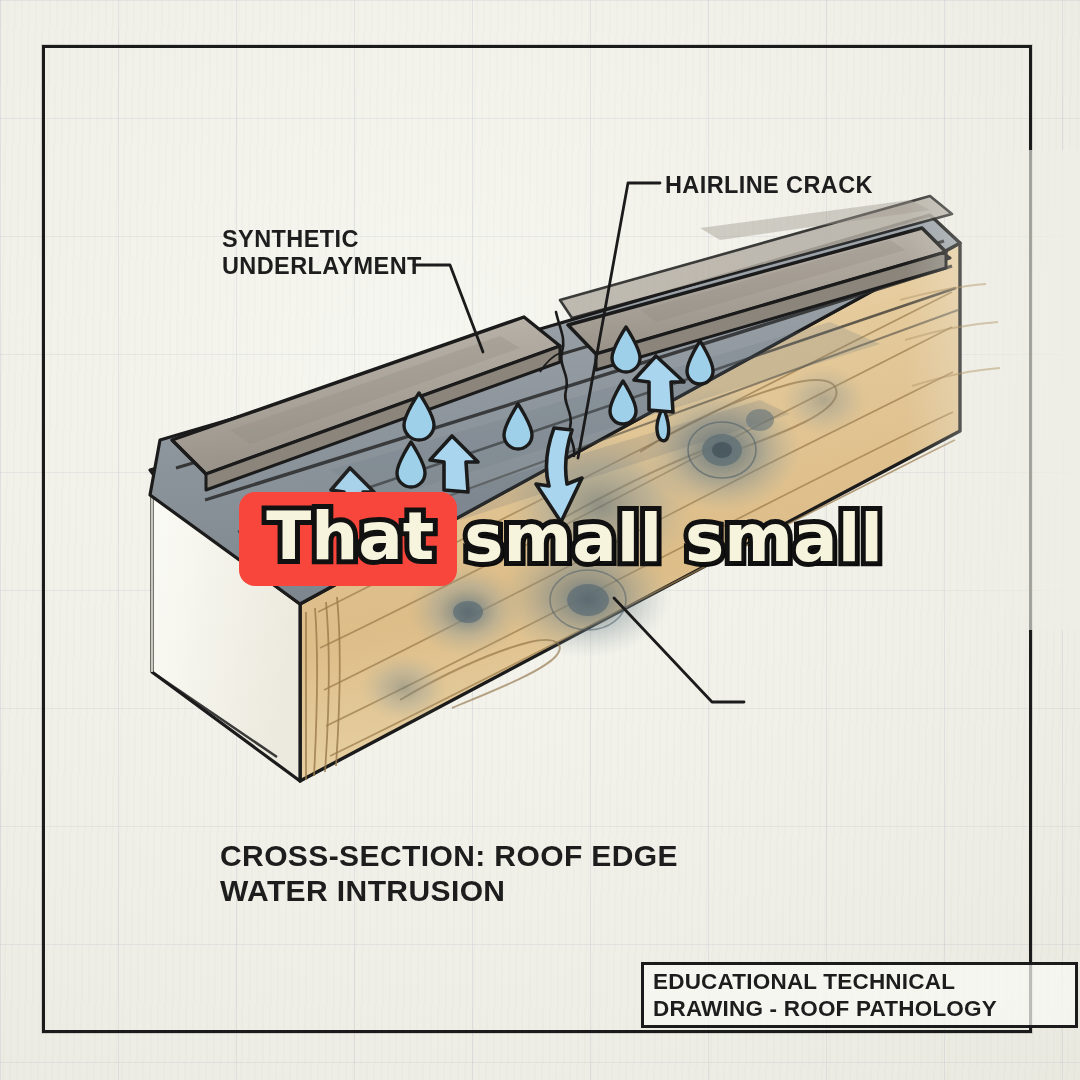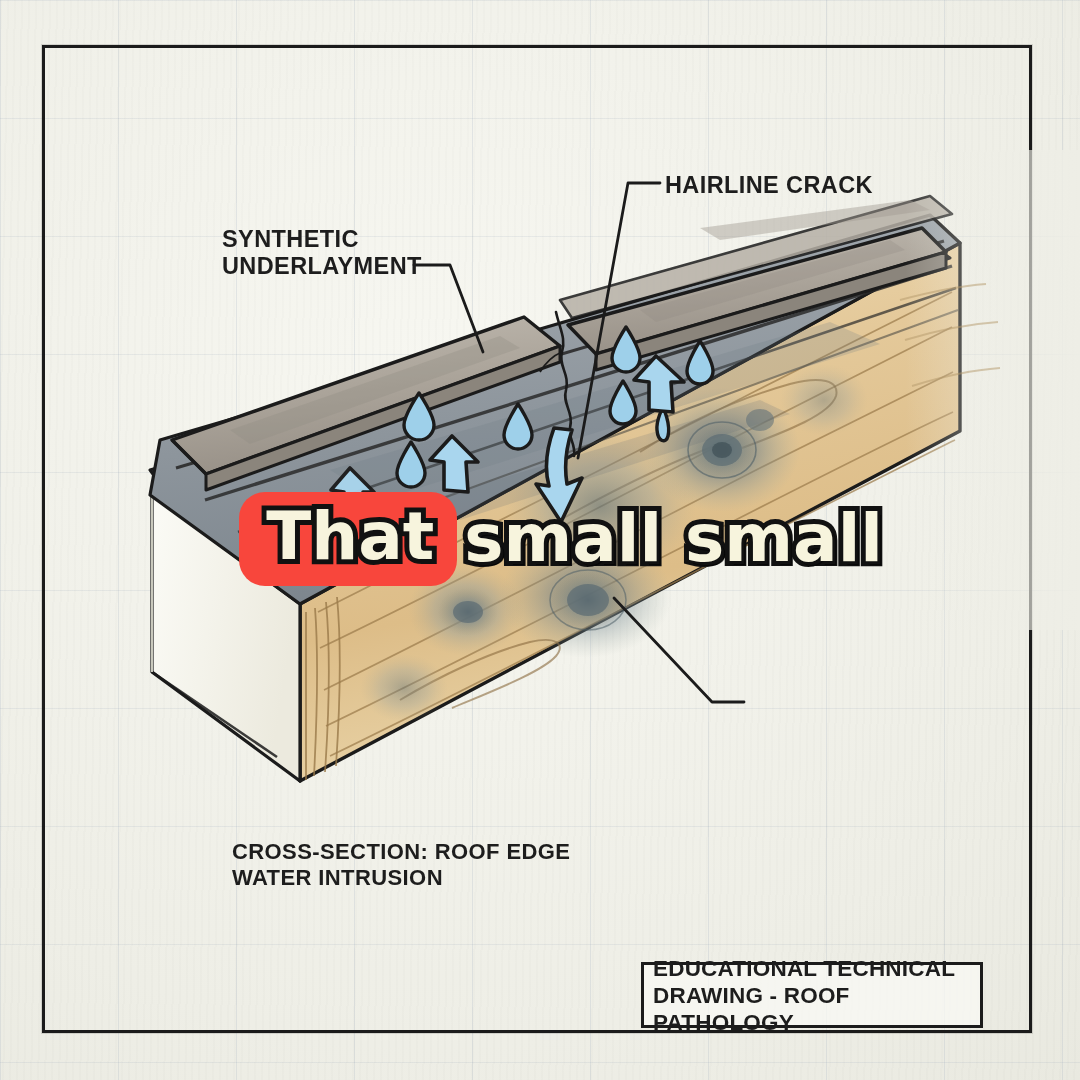--- a/index.html
+++ b/index.html
@@ -43,25 +43,25 @@
     font-family:"Liberation Sans", sans-serif;
     font-weight:700;
     color:#1d1d1d;
     letter-spacing:.4px;
     line-height:1.16;
     white-space:pre-line;
   }
   #label-underlayment{left:222px;top:226px;font-size:23.5px;}
   #label-hairline{left:665px;top:172px;font-size:23.5px;}
   #label-water{left:752px;top:686px;font-size:23.5px;}
-  #caption-section{left:232px;top:839px;font-size:22px;}
+  #caption-section{left:220px;top:839px;font-size:30px;}
 
   
   .title-block{
-    position:absolute;left:641px;top:962px;width:342px;height:66px;
+    position:absolute;left:641px;top:962px;width:437px;height:66px;
     border:3px solid #1b1b1b;box-sizing:border-box;
     background:rgba(250,250,245,.72);
     display:flex;align-items:center;
   }
   .title-block span{
     font-family:"Liberation Sans", sans-serif;
     font-weight:700;font-size:22.5px;color:#1d1d1d;
     line-height:1.2;padding-left:9px;white-space:pre-line;letter-spacing:.2px;
   }
 
@@ -83,21 +83,21 @@
     -webkit-text-stroke:10px #111;
     paint-order:stroke fill;
     text-shadow:
        3px 3px 0 #111, -1px -1px 0 #111,
        4px 4px 0 rgba(0,0,0,.55);
     padding:0 5px;
     position:relative;
   }
   .cap-hl{
     background:#f8463c;
-    border-radius:26px;
+    border-radius:16px;
     padding:12px 18px 16px 22px;
     margin-right:2px;
     display:inline-flex;align-items:center;margin-left:47px;
   }
   .cap-hl .cap-word{text-shadow:3px 3px 0 #111;}
 </style>
 </head>
 <body>
 
 <div id="stage">

